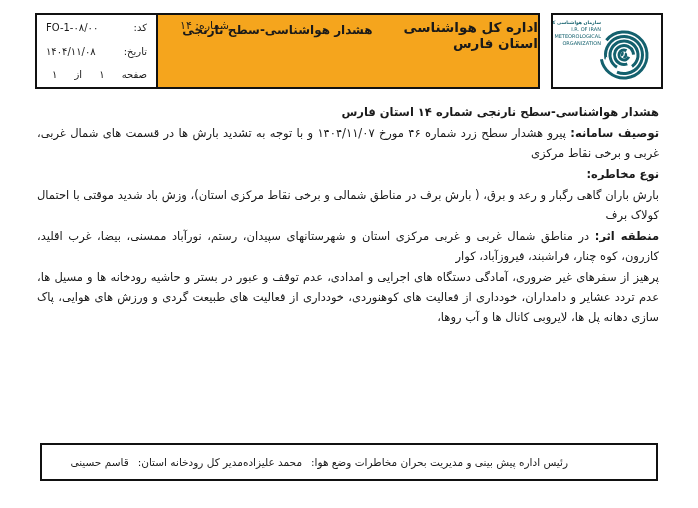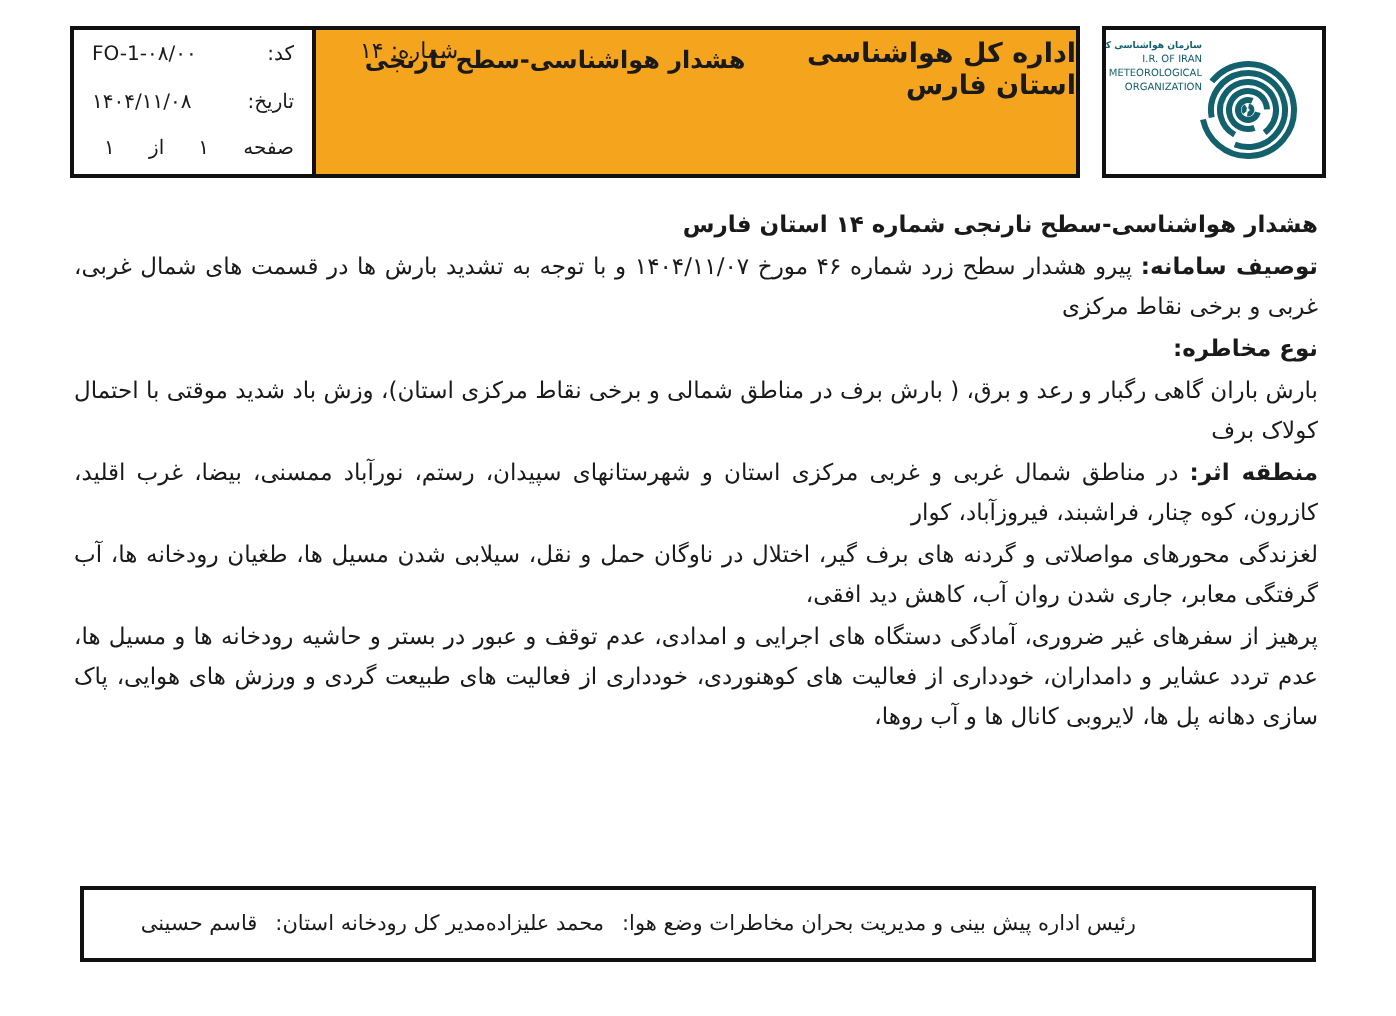--- a/index.html
+++ b/index.html
@@ -101,21 +101,20 @@
 
 
     <p class="sec-label">نوع مخاطره:</p>
     <p>بارش باران گاهی رگبار و رعد و برق، ( بارش برف در مناطق شمالی و برخی نقاط مرکزی استان)، وزش باد شدید موقتی با احتمال کولاک برف</p>
 
     <p>
       <span class="sec-label">منطقه اثر:</span>
       <span>در مناطق شمال غربی و غربی مرکزی استان و شهرستانهای سپیدان، رستم، نورآباد ممسنی، بیضا، غرب اقلید، کازرون، کوه چنار، فراشبند، فیروزآباد، کوار</span>
     </p>
 
-    <p>لغزندگی محورهای مواصلاتی و گردنه های برف گیر، اختلال در ناوگان حمل و نقل، سیلابی شدن مسیل ها، طغیان رودخانه ها، آب گرفتگی معابر، جاری شدن روان آب، کاهش دید افقی،</p>
 
     <p>پرهیز از سفرهای غیر ضروری، آمادگی دستگاه های اجرایی و امدادی، عدم توقف و عبور در بستر و حاشیه رودخانه ها و مسیل ها، عدم تردد عشایر و دامداران، خودداری از فعالیت های کوهنوردی، خودداری از فعالیت های طبیعت گردی و ورزش های هوایی، پاک سازی دهانه پل ها، لایروبی کانال ها و آب روها،</p>
   </div>
 
   <div class="footer-box">
     <div class="sig">
       <span>رئیس اداره پیش بینی و مدیریت بحران مخاطرات وضع هوا:</span>
       <span>محمد  علیزاده</span>
     </div>
     <div class="sig">

